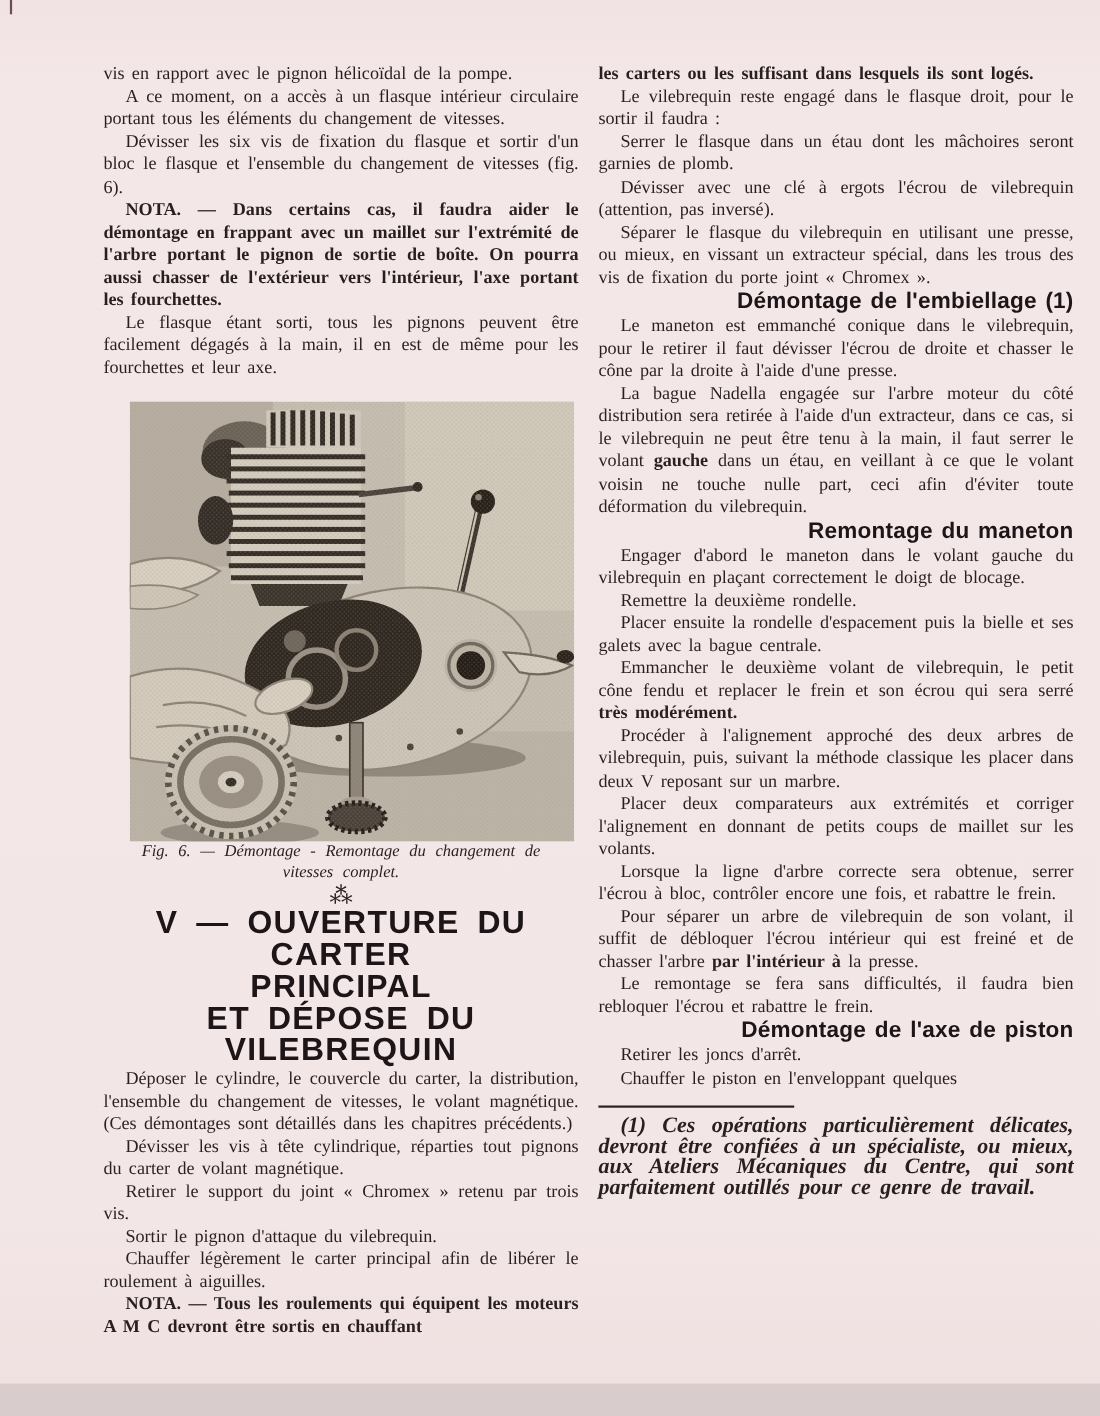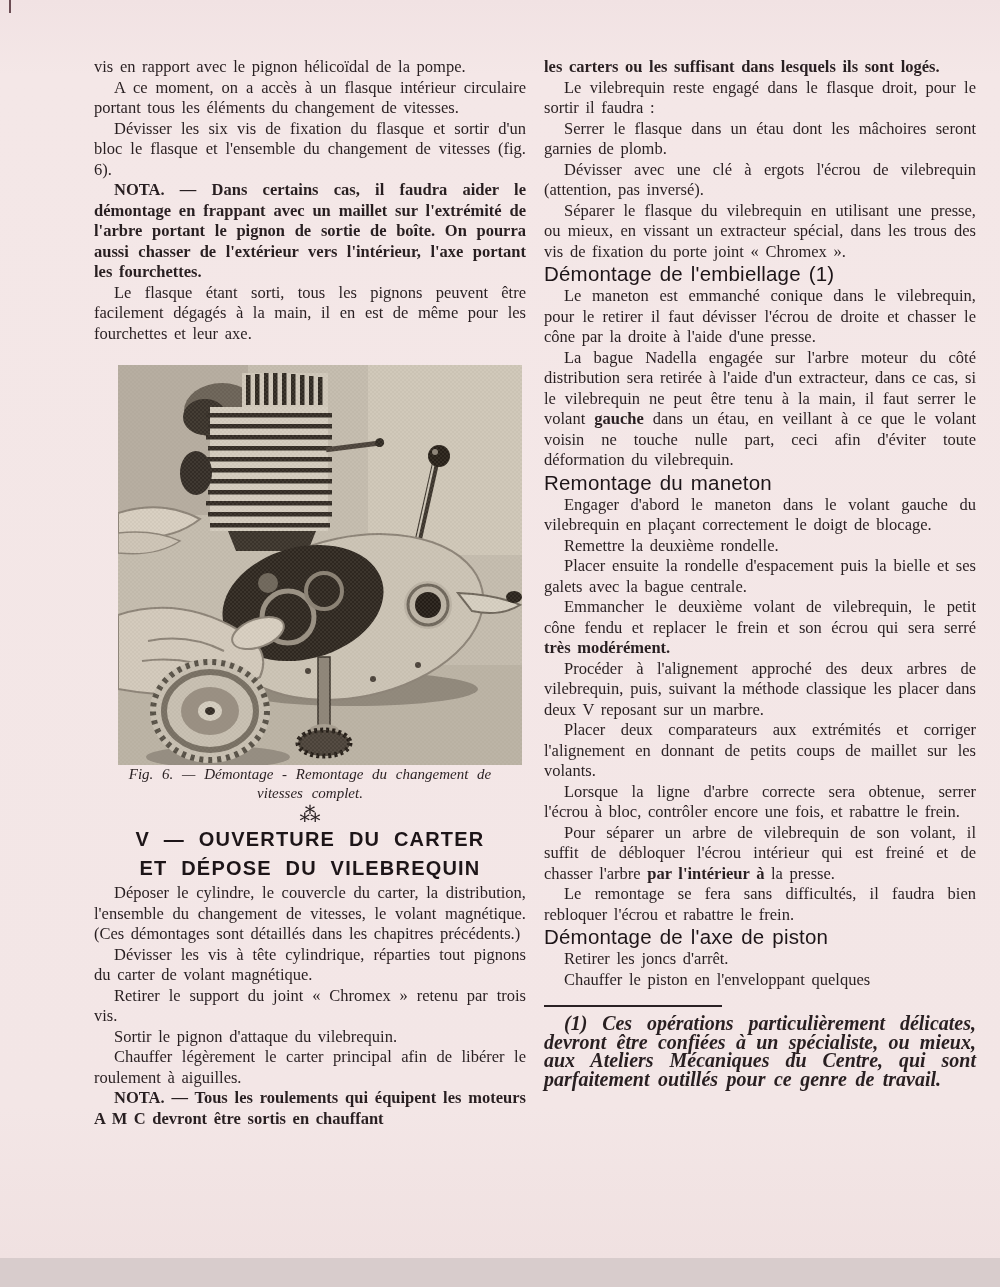--- a/index.html
+++ b/index.html
@@ -47,39 +47,39 @@
     text-align: center !important;
     font-size: 21px;
     line-height: 22px;
     margin-top: 9px;
     text-indent: 0 !important;
     color: #241c1e;
   }
   .main-heading {
     font-family: "Liberation Sans", "DejaVu Sans", sans-serif;
     font-weight: bold;
-    font-size: 20px;
+    font-size: 29px;
     line-height: 29px;
     text-align: center;
     letter-spacing: 1.2px;
     word-spacing: 7px;
     margin: 12px 0 10px;
     color: #1d1518;
     text-indent: 0 !important;
   }
   .sub-heading {
     font-family: "Liberation Sans", "DejaVu Sans", sans-serif;
-    font-weight: normal;
+    font-weight: bold;
     font-size: 20.5px;
     line-height: 24px;
     letter-spacing: 0.2px;
     word-spacing: 2px;
     margin: 14px 0 8px;
     color: #1d1518;
-    text-align: left;
+    text-align: right;
     text-indent: 0 !important;
   }
   .footnote-rule {
     width: 178px;
     height: 0;
     border-top: 2px solid #2a2124;
     margin: 15px 0 7px;
   }
   .footnote {
     font-size: 20px;
@@ -230,20 +230,21 @@
         <rect width="404" height="400" fill="url(#ht)" opacity="0.5"></rect>
       </svg>
     </div>
 
     <p class="caption">Fig. 6. — Démontage - Remontage du changement de</p>
     <p class="caption" style="margin-top:0;">vitesses complet.</p>
 
     <p class="ornament">⁂</p>
 
     <p class="main-heading" style="margin-bottom:0;">V — OUVERTURE DU CARTER</p>
+    <p class="main-heading" style="margin:0;">PRINCIPAL</p>
     <p class="main-heading" style="margin-top:0;">ET DÉPOSE DU VILEBREQUIN</p>
 
     <p>Déposer le cylindre, le couvercle du carter, la distribution, l'ensemble du changement de vitesses, le volant magnétique. (Ces démontages sont détaillés dans les chapitres précédents.)</p>
     <p>Dévisser les vis à tête cylindrique, réparties tout pignons du carter de volant magnétique.</p>
     <p>Retirer le support du joint « Chromex » retenu par trois vis.</p>
     <p>Sortir le pignon d'attaque du vilebrequin.</p>
     <p>Chauffer légèrement le carter principal afin de libérer le roulement à aiguilles.</p>
     <p class="bold">NOTA. — Tous les roulements qui équipent les moteurs A M C devront être sortis en chauffant</p>
   </div>
 

